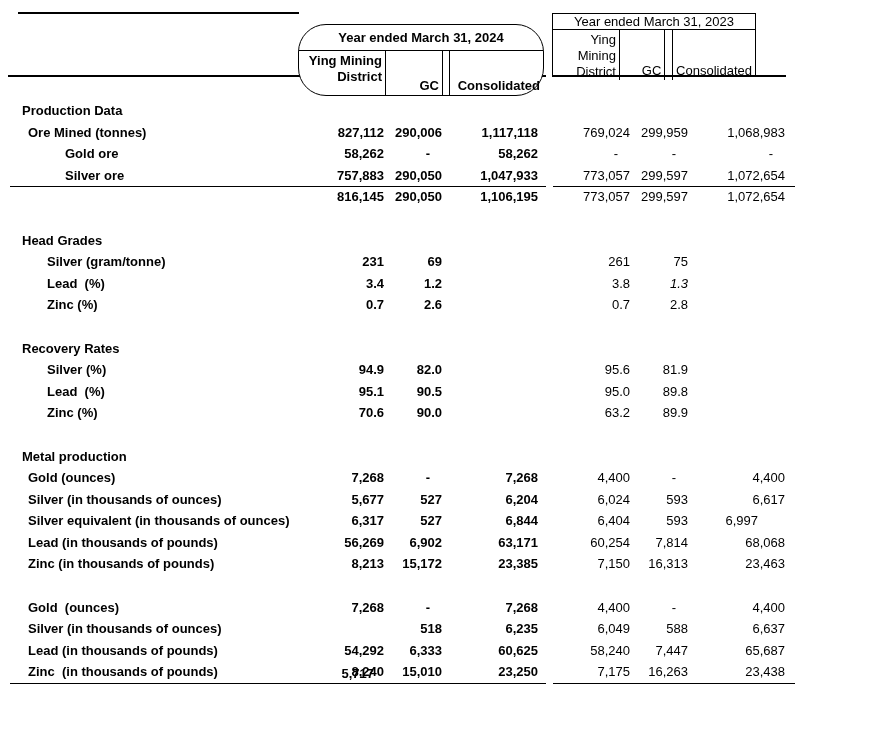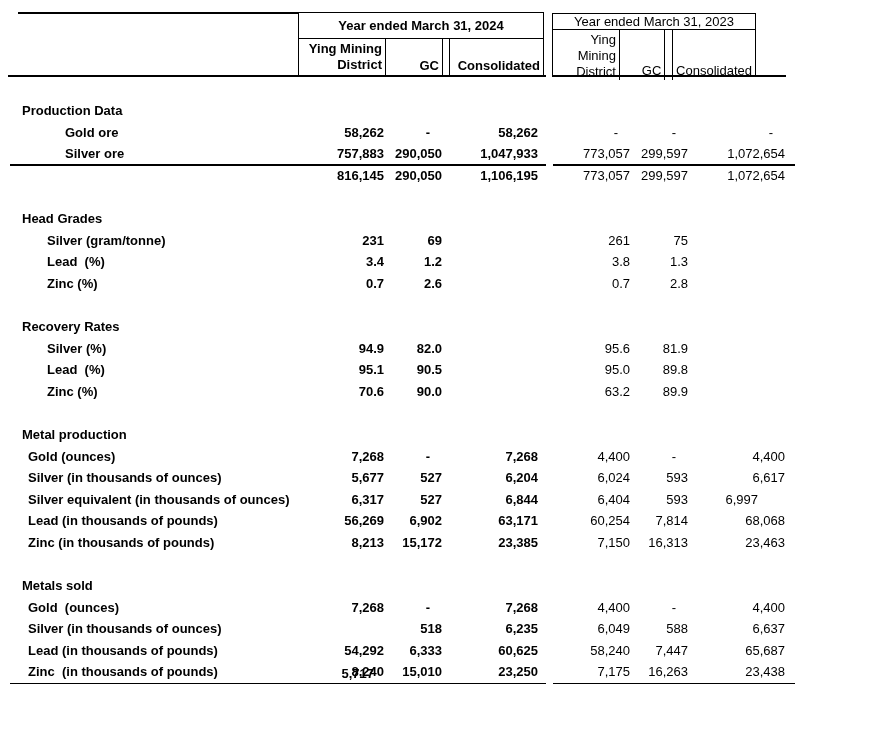--- a/index.html
+++ b/index.html
@@ -33,21 +33,21 @@
 </style>
 </head>
 <body>
 
 <div class="sheet">
 
   <div class="hline" style="left:18px;top:12px;width:281px;"></div>
   <div class="thick" style="left:8px;top:74.5px;width:538px;"></div>
   <div class="thick" style="left:552px;top:74.5px;width:234px;"></div>
 
-  <div class="yearbox b" style="left:298px;top:12px;width:246px;height:64px;">
+  <div class="yearbox b" style="left:298px;top:24px;width:246px;height:72px;border-radius:28px;">
     <div class="yearcell">Year ended March 31, 2024</div>
     <div class="colrow">
       <div class="colcell cc-ying" style="width:87px;">Ying Mining District</div>
       <div class="colcell cc-gc" style="width:57px;">GC</div>
       <div class="colcell cc-gap" style="width:5px;"></div>
       <div class="colcell cc-cons">Consolidated</div>
     </div>
   </div>
 
   <div class="yearbox thin" style="left:552px;top:13px;width:204px;height:63px;">
@@ -58,20 +58,29 @@
       <div class="colcell cc-gap" style="width:7px;"></div>
       <div class="colcell cc-cons">Consolidated</div>
     </div>
   </div>
 
   <div class="tbody">
       <div class="row">
         <div class="cell b" style="left: 22px;">Production Data</div>
       </div>
       <div class="row">
+        <div class="cell b" style="left: 28px;">Ore Mined (tonnes)</div>
+        <div class="cell val b" style="left: 274px;">827,112</div>
+        <div class="cell val b" style="left: 332px;">290,006</div>
+        <div class="cell val b" style="left: 428px;">1,117,118</div>
+        <div class="cell val" style="left: 520px;">769,024</div>
+        <div class="cell val" style="left: 578px;">299,959</div>
+        <div class="cell val" style="left: 675px;">1,068,983</div>
+      </div>
+      <div class="row">
         <div class="cell b" style="left: 65px;">Gold ore</div>
         <div class="cell val b" style="left: 274px;">58,262</div>
         <div class="cell val b dash" style="left: 332px;">-</div>
         <div class="cell val b" style="left: 428px;">58,262</div>
         <div class="cell val dash" style="left: 520px;">-</div>
         <div class="cell val dash" style="left: 578px;">-</div>
         <div class="cell val dash" style="left: 675px;">-</div>
       </div>
       <div class="row">
         <div class="cell b" style="left: 65px;">Silver ore</div>
@@ -101,21 +110,21 @@
         <div class="cell val b" style="left: 274px;">231</div>
         <div class="cell val b" style="left: 332px;">69</div>
         <div class="cell val" style="left: 520px;">261</div>
         <div class="cell val" style="left: 578px;">75</div>
       </div>
       <div class="row">
         <div class="cell b" style="left: 47px;">Lead  (%)</div>
         <div class="cell val b" style="left: 274px;">3.4</div>
         <div class="cell val b" style="left: 332px;">1.2</div>
         <div class="cell val" style="left: 520px;">3.8</div>
-        <div class="cell val" style="left: 578px;">1.3</div>
+        <div class="cell val" style="left: 578px; font-style: italic;">1.3</div>
       </div>
       <div class="row">
         <div class="cell b" style="left: 47px;">Zinc (%)</div>
         <div class="cell val b" style="left: 274px;">0.7</div>
         <div class="cell val b" style="left: 332px;">2.6</div>
         <div class="cell val" style="left: 520px;">0.7</div>
         <div class="cell val" style="left: 578px;">2.8</div>
       </div>
       <div class="row"></div>
       <div class="row">
@@ -185,23 +194,20 @@
       <div class="row">
         <div class="cell b" style="left: 28px;">Zinc (in thousands of pounds)</div>
         <div class="cell val b" style="left: 274px;">8,213</div>
         <div class="cell val b" style="left: 332px;">15,172</div>
         <div class="cell val b" style="left: 428px;">23,385</div>
         <div class="cell val" style="left: 520px;">7,150</div>
         <div class="cell val" style="left: 578px;">16,313</div>
         <div class="cell val" style="left: 675px;">23,463</div>
       </div>
       <div class="row"></div>
-      <div class="row">
-        <div class="cell b" style="left: 22px;">Metals sold</div>
-      </div>
       <div class="row">
         <div class="cell b" style="left: 28px;">Gold  (ounces)</div>
         <div class="cell val b" style="left: 274px;">7,268</div>
         <div class="cell val b dash" style="left: 332px;">-</div>
         <div class="cell val b" style="left: 428px;">7,268</div>
         <div class="cell val" style="left: 520px;">4,400</div>
         <div class="cell val dash" style="left: 578px;">-</div>
         <div class="cell val" style="left: 675px;">4,400</div>
       </div>
       <div class="row">

